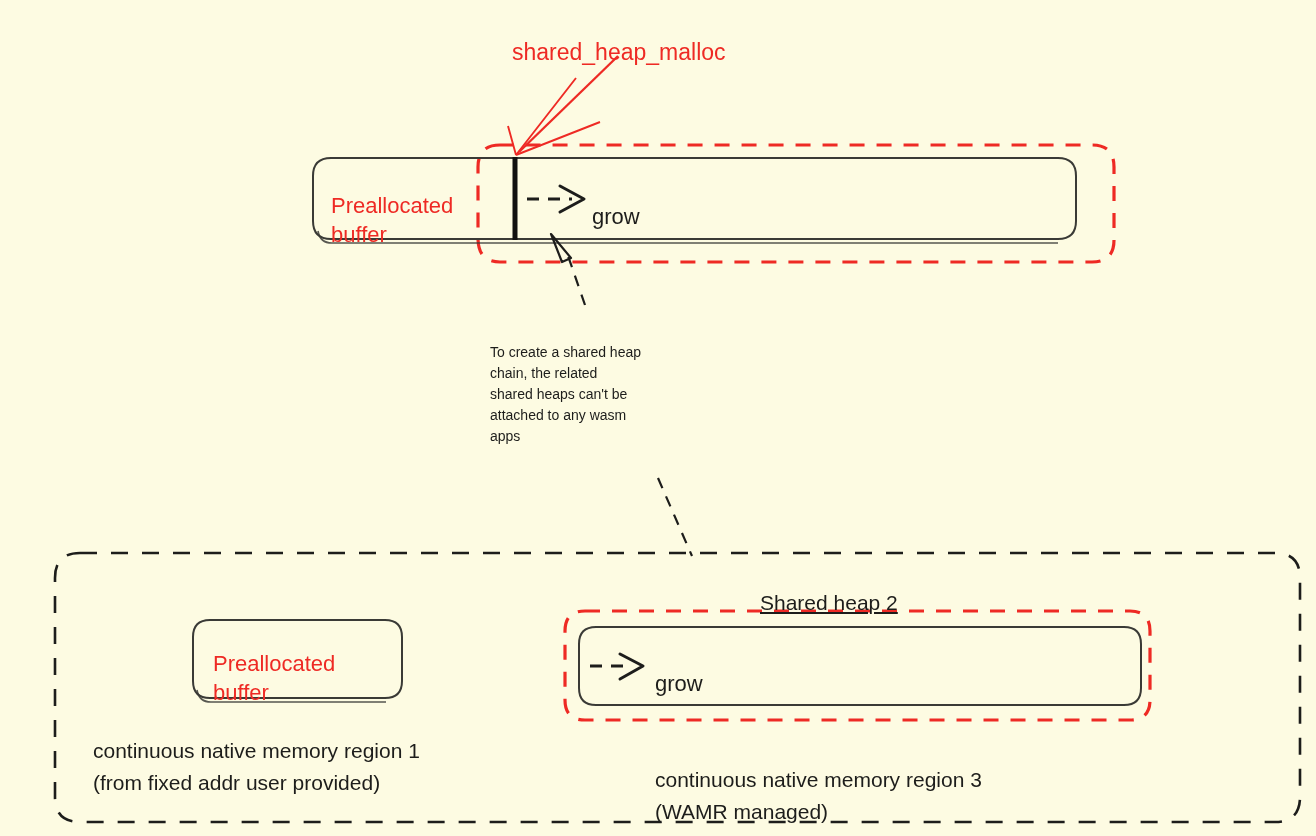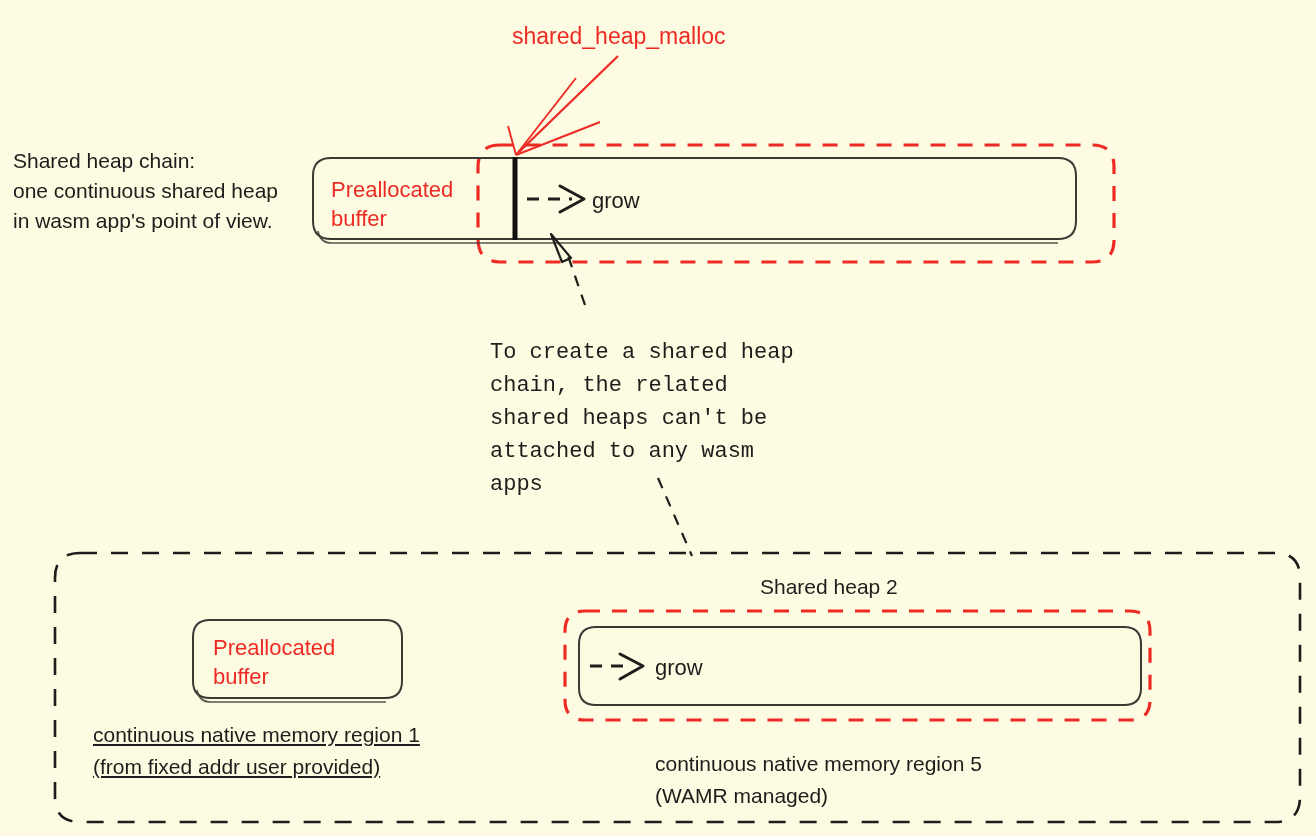--- a/index.html
+++ b/index.html
@@ -21,20 +21,21 @@
     left: 0;
     top: 0;
     width: 1316px;
     height: 836px;
   }
   .txt {
     position: absolute;
     white-space: pre;
     line-height: 1.32;
     color: #1d1d1b;
+    margin-top: 16px;
   }
   .red-txt { color: #ee2a24; }
   .center { text-align: left; }
   .left { text-align: left; }
 
   
   #chain-note {
     left: 13px;
     top: 146px;
     font-size: 21px;
@@ -59,58 +60,57 @@
   
   #top-grow {
     left: 592px;
     top: 186px;
     font-size: 22px;
   }
 
   
   #mid-note {
     left: 490px;
-    top: 336px;
+    top: 326px;
     width: 260px;
-    font-size: 22px;
+    font-size: 14px;
     line-height: 1.5;
-    font-family: Liberation Mono, monospace;
   }
 
   
   #sh1-title {
     left: 194px;
     top: 573px;
     width: 200px;
     font-size: 21px;
   }
   #sh2-title {
     left: 760px;
     top: 573px;
     width: 200px;
     font-size: 21px;
+    text-decoration: underline;
   }
   #sh1-prealloc {
     left: 213px;
     top: 633px;
     width: 170px;
     font-size: 22px;
   }
   #sh2-grow {
     left: 655px;
     top: 653px;
     font-size: 22px;
   }
   #region1-cap {
     left: 93px;
     top: 719px;
     width: 410px;
     font-size: 21px;
     line-height: 1.5;
-    text-decoration: underline;
   }
   #region2-cap {
     left: 655px;
     top: 748px;
     width: 410px;
     font-size: 21px;
     line-height: 1.5;
   }
 </style>
 </head>
@@ -155,23 +155,20 @@
              Q 1150,720 1130,720 L 585,720 Q 565,720 565,700
              L 565,631 Q 565,611 585,611 Z" fill="none" stroke="#ee2a24" stroke-width="3.2" stroke-dasharray="15,12"></path>
     <path d="M 596,627 L 1124,627 Q 1141,627 1141,644 L 1141,688
              Q 1141,705 1124,705 L 596,705 Q 579,705 579,688
              L 579,644 Q 579,627 596,627 Z" fill="none" stroke="#3a3a36" stroke-width="2"></path>
 
     <line x1="590" y1="666" x2="630" y2="666" stroke="#1d1d1b" stroke-width="3" stroke-dasharray="12,9"></line>
     <path d="M 620,654 L 643,666 L 620,679" fill="none" stroke="#1d1d1b" stroke-width="3" stroke-linecap="round" stroke-linejoin="round"></path>
   </svg>
 
-  <div class="txt left" id="chain-note">Shared heap chain:
-one continuous shared heap
-in wasm app's point of view.</div>
 
   <div class="txt red-txt left" id="malloc-label">shared_heap_malloc</div>
 
   <div class="txt red-txt center" id="top-prealloc">Preallocated
 buffer</div>
 
   <div class="txt left" id="top-grow">grow</div>
 
   <div class="txt center" id="mid-note">To create a shared heap
 chain, the related
@@ -183,16 +180,16 @@
   <div class="txt red-txt center" id="sh1-prealloc">Preallocated
 buffer</div>
 
   <div class="txt center" id="region1-cap">continuous native memory region 1
 (from fixed addr user provided)</div>
 
   <div class="txt center" id="sh2-title">Shared heap 2</div>
 
   <div class="txt left" id="sh2-grow">grow</div>
 
-  <div class="txt center" id="region2-cap">continuous native memory region 5
+  <div class="txt center" id="region2-cap">continuous native memory region 3
 (WAMR managed)</div>
 
 </div>
 
 </body></html>

